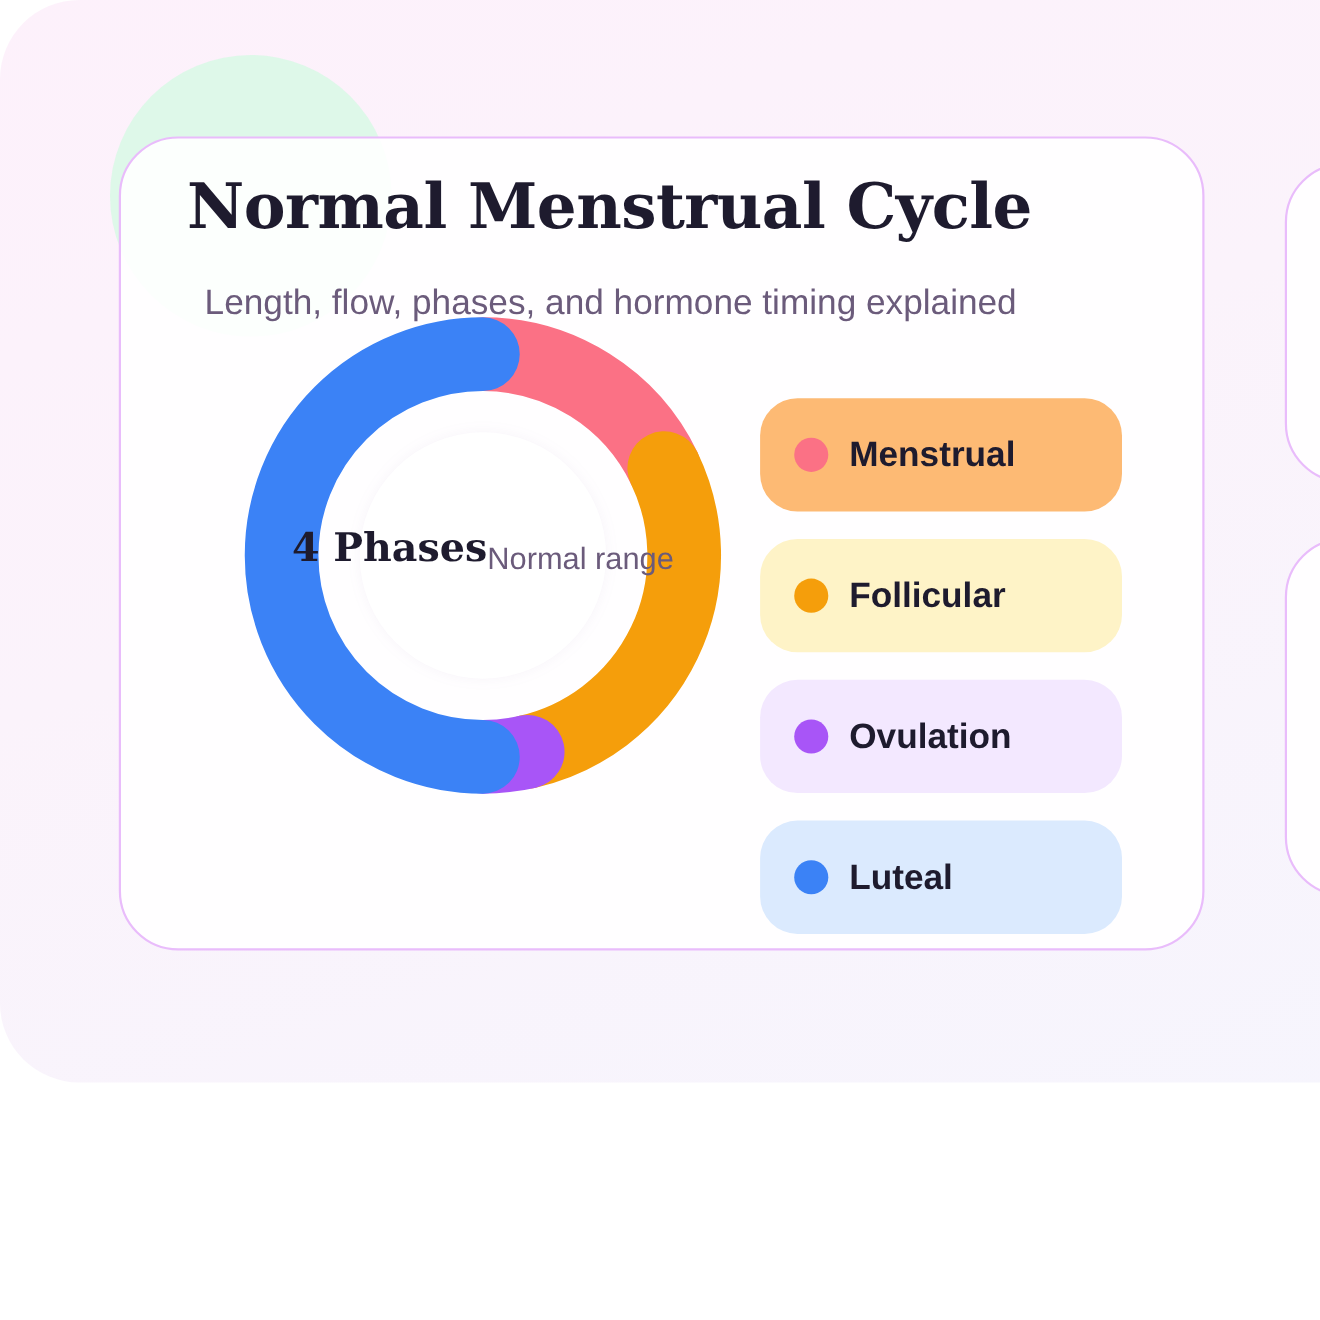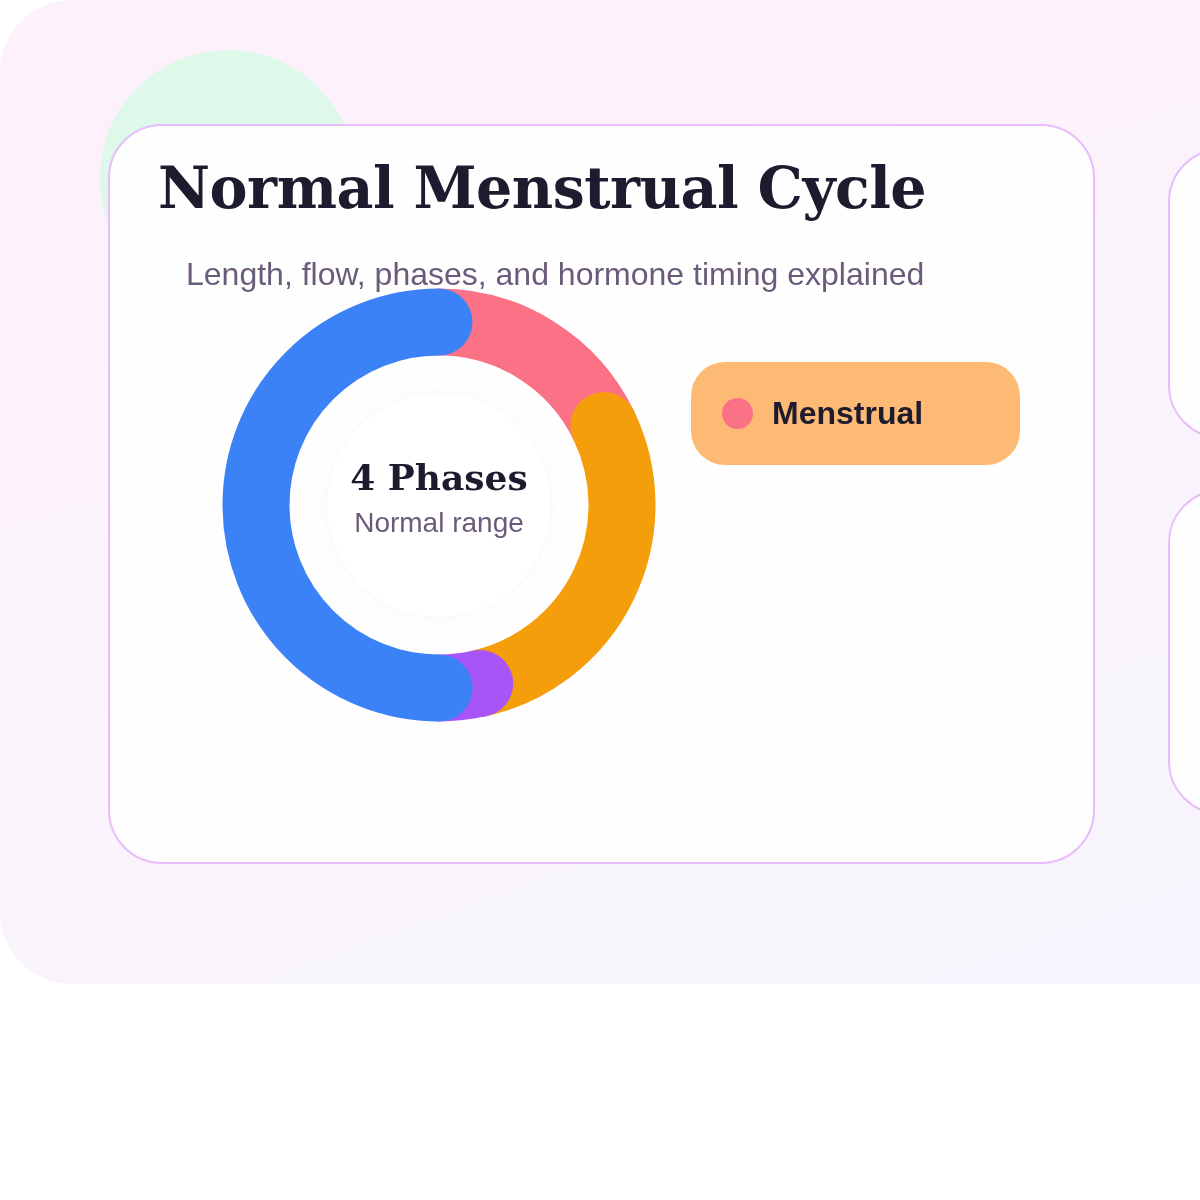--- a/index.html
+++ b/index.html
@@ -56,21 +56,21 @@
       height: 291px;
     }
     .card-side-2 {
       left: 1168px;
       top: 489px;
       width: 300px;
       height: 326px;
     }
     .title {
       position: absolute;
-      left: 48px;
+      left: 60px;
       top: 28px;
       margin: 0;
       font-family: "DejaVu Serif", "Liberation Serif", serif;
       font-weight: bold;
       font-size: 57px;
       letter-spacing: -0.5px;
       color: #1e1b2e;
       white-space: nowrap;
     }
     .subtitle {
@@ -95,21 +95,21 @@
       left: 0;
       top: 0;
     }
     .donut-center {
       position: absolute;
       left: 0;
       top: 0;
       width: 438px;
       height: 438px;
       display: flex;
-      flex-direction: column;
+      flex-direction: row;
       align-items: center;
       justify-content: center;
     }
     .center-value {
       font-family: "DejaVu Serif", "Liberation Serif", serif;
       font-weight: bold;
       font-size: 36px;
       color: #1e1b2e;
       line-height: 44px;
       margin-top: -14px;
@@ -180,15 +180,27 @@
         <div class="center-value">4 Phases</div>
         <div class="center-label">Normal range</div>
       </div>
     </div>
 
     <div class="legend">
       <div class="legend-item" style="background: #fdba74;">
         <span class="legend-dot" style="background: rgb(251, 113, 133);"></span>
         <span class="legend-label">Menstrual</span>
       </div>
+      <div class="legend-item" style="background: rgb(254, 243, 199);">
+        <span class="legend-dot" style="background: rgb(245, 158, 11);"></span>
+        <span class="legend-label">Follicular</span>
+      </div>
+      <div class="legend-item" style="background: rgb(243, 232, 255);">
+        <span class="legend-dot" style="background: rgb(168, 85, 247);"></span>
+        <span class="legend-label">Ovulation</span>
+      </div>
+      <div class="legend-item" style="background: rgb(219, 234, 254);">
+        <span class="legend-dot" style="background: rgb(59, 130, 246);"></span>
+        <span class="legend-label">Luteal</span>
+      </div>
     </div>
   </div>
 </div>
 
 </body></html>

